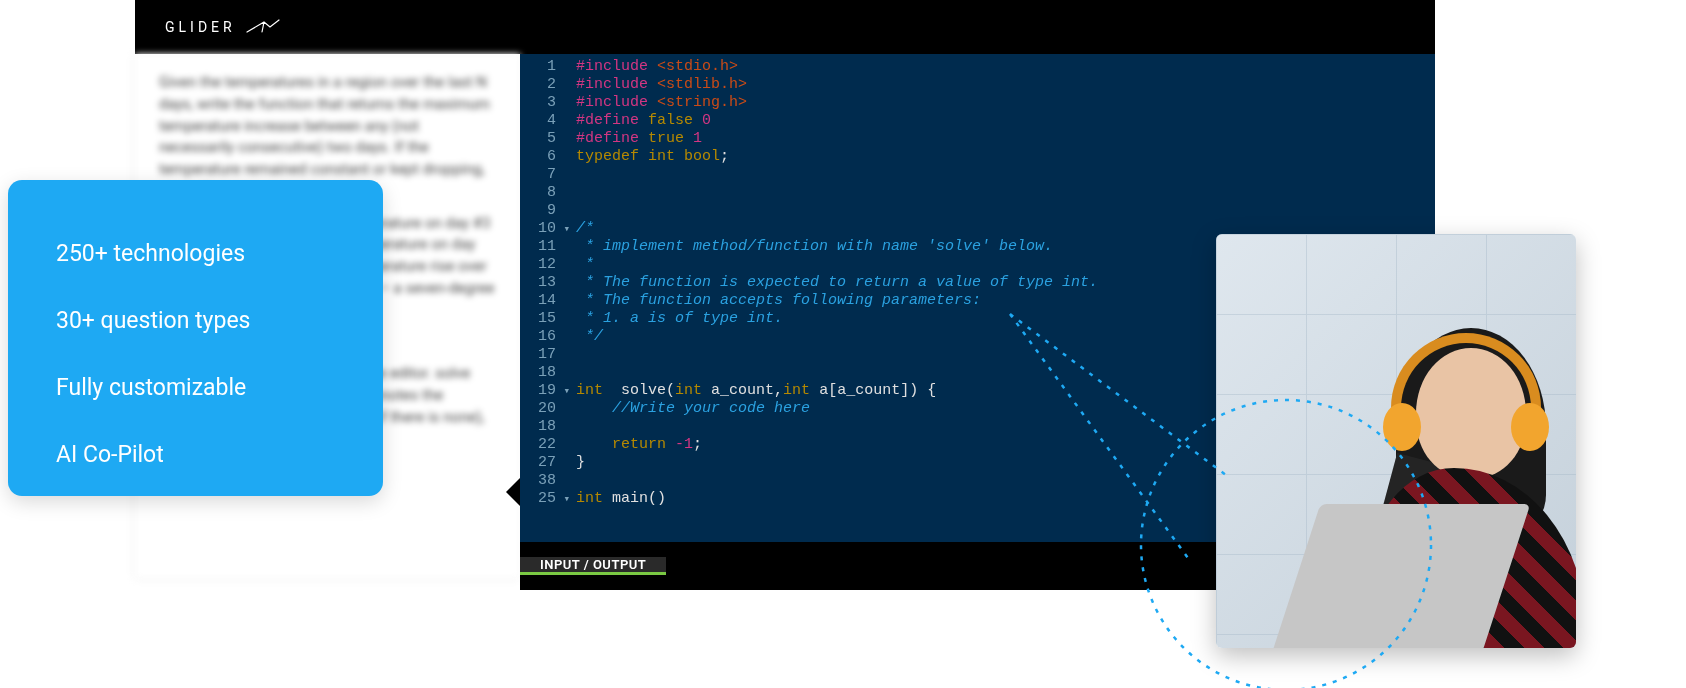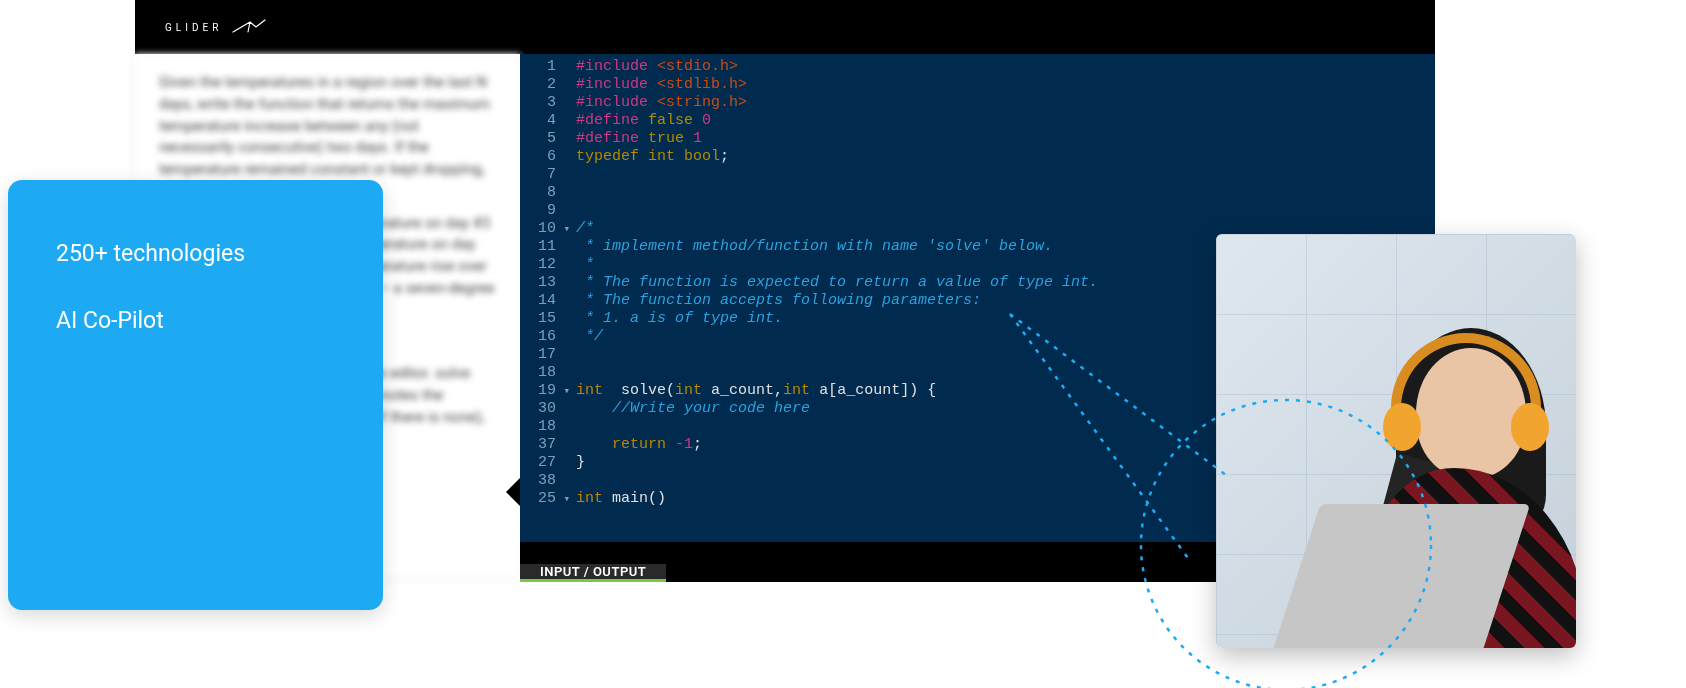--- a/index.html
+++ b/index.html
@@ -18,21 +18,21 @@
     left: 135px; top: 0;
     width: 1300px; height: 54px;
     background: #000;
     display: flex;
     align-items: center;
     padding-left: 30px;
     gap: 10px;
   }
   .logo-text {
     color: #fff;
-    font-size: 10px;
+    font-size: 14px;
     letter-spacing: 4px;
     font-weight: 400;
   }
   .logo-icon svg { display:block; }
 
   
   .problem-panel {
     position: absolute;
     left: 135px; top: 54px;
     width: 385px; height: 524px;
@@ -93,41 +93,41 @@
     width:0;height:0;
     border-top:14px solid transparent;
     border-bottom:14px solid transparent;
     border-right:14px solid #000;
   }
 
   
   .io-tab {
     position: absolute;
     left: 520px; top: 542px;
-    width: 915px; height: 40px;
+    width: 915px; height: 48px;
     background: #000;
     display:flex;
-    align-items:flex-end;
+    align-items:center;
   }
   .io-tab .tab{
     padding: 0 20px;
     display:flex; align-items:center;
     color:#fff;
     font-size:13px;
     font-weight:600;
     letter-spacing:.5px;
     border-bottom:3px solid #7ac943;
     background:#2a2a2a;
   }
 
   
   .feature-card{
     position:absolute;
     left:8px; top:180px;
-    width:375px; height:430px;
+    width:375px; height:316px;
     background:#1ea9f3;
     border-radius:14px;
     padding:60px 48px;
     color:#fff;
     box-shadow:0 6px 20px rgba(0,0,0,.15);
   }
   .feature-card li{
     list-style:none;
     font-size:23px;
     font-weight:400;
@@ -209,37 +209,39 @@
       <div class="fold">10</div>
       <div>11</div>
       <div>12</div>
       <div>13</div>
       <div>14</div>
       <div>15</div>
       <div>16</div>
       <div>17</div>
       <div>18</div>
       <div class="fold">19</div>
-      <div>30</div>
+      <div>20</div>
       <div>18</div>
-      <div>37</div>
+      <div>22</div>
       <div>27</div>
       <div>38</div>
       <div class="fold">25</div>
     </div>
   <div class="code"><div><span class="tok-pre">#include</span> <span class="tok-hdr">&lt;stdio.h&gt;</span></div><div><span class="tok-pre">#include</span> <span class="tok-hdr">&lt;stdlib.h&gt;</span></div><div><span class="tok-pre">#include</span> <span class="tok-hdr">&lt;string.h&gt;</span></div><div><span class="tok-pre">#define</span> <span class="tok-kw">false</span> <span class="tok-num">0</span></div><div><span class="tok-pre">#define</span> <span class="tok-kw">true</span> <span class="tok-num">1</span></div><div><span class="tok-kw">typedef</span> <span class="tok-kw">int</span> <span class="tok-kw">bool</span><span class="tok-id">;</span></div><div></div><div></div><div></div><div><span class="tok-cmt">/*</span></div><div><span class="tok-cmt"> * implement method/function with name 'solve' below.</span></div><div><span class="tok-cmt"> *</span></div><div><span class="tok-cmt"> * The function is expected to return a value of type int.</span></div><div><span class="tok-cmt"> * The function accepts following parameters:</span></div><div><span class="tok-cmt"> * 1. a is of type int.</span></div><div><span class="tok-cmt"> */</span></div><div></div><div></div><div><span class="tok-kw">int</span>  <span class="tok-fn">solve</span><span class="tok-id">(</span><span class="tok-kw">int</span> <span class="tok-id">a_count,</span><span class="tok-kw">int</span> <span class="tok-id">a[a_count]) {</span></div><div>    <span class="tok-cmt">//Write your code here</span></div><div></div><div>    <span class="tok-kw">return</span> <span class="tok-num">-1</span><span class="tok-id">;</span></div><div><span class="tok-id">}</span></div><div></div><div><span class="tok-kw">int</span> <span class="tok-fn">main</span><span class="tok-id">()</span></div></div>
 </div>
 
 <div class="io-tab">
   <div class="tab">INPUT / OUTPUT</div>
 </div>
 
 <div class="feature-card">
   <ul>
     <li>250+ technologies</li>
+    <li>30+ question types</li>
+    <li>Fully customizable</li>
     <li>AI Co-Pilot</li>
   </ul>
 </div>
 
 <div class="webcam">
   <div class="person">
     <div class="hair"></div>
     <div class="head"></div>
     <div class="headphones"></div>
     <div class="shirt"></div>

